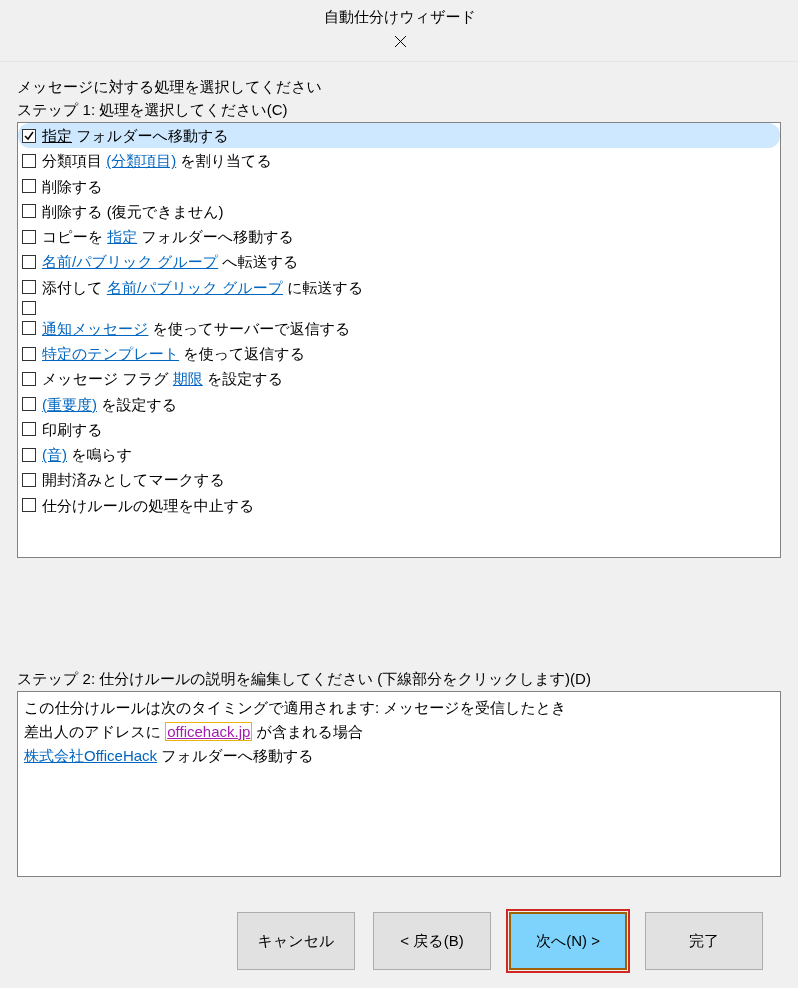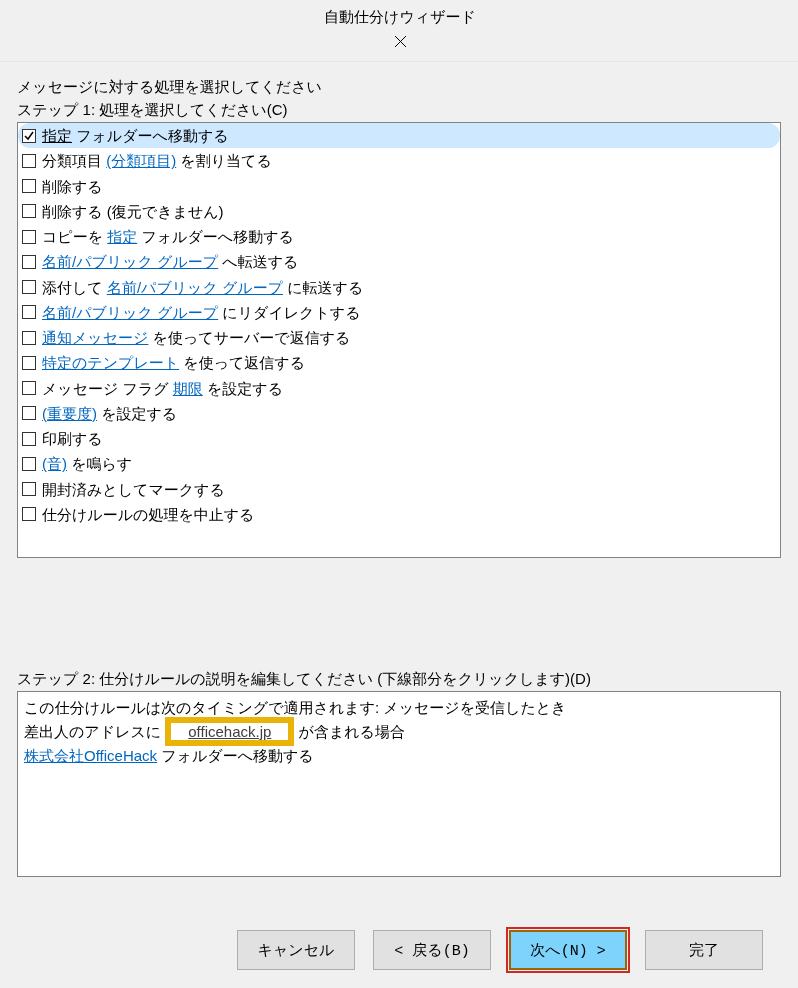--- a/index.html
+++ b/index.html
@@ -87,39 +87,39 @@
     .step2-label { margin-top: 112px; margin-bottom: 2px; }
     .descbox {
       border: 1px solid #828282;
       background: #fff;
       height: 186px;
       padding: 4px 6px;
       line-height: 1.6;
     }
     .descline { white-space: nowrap; }
     .boxed {
-      border: 6px solid #eab308;
-      padding: 0 17px;
-      color: #404040;
+      border: 1px solid #eab308;
+      padding: 0 1px;
+      color: #a21caf;
       text-decoration: underline;
     }
 
     .button-row {
       display: flex;
       justify-content: flex-end;
       gap: 18px;
       padding: 0 18px 18px 0;
       margin-top: auto;
     }
     .btn {
       width: 118px;
-      height: 40px;
+      height: 58px;
       border: 1px solid #adadad;
       background: #e1e1e1;
-      font-family: Liberation Mono, monospace;
+      font-family: Liberation Sans, sans-serif;
       font-size: 15px;
       display: inline-flex;
       align-items: center;
       justify-content: center;
       cursor: default;
     }
     .btn.primary {
       outline: 2px solid #d12824;
       outline-offset: 1px;
       border: 2px solid #a16207;
@@ -173,21 +173,20 @@
         <div class="action-row">
           <span class="cb"></span>
           <span class="row-text"><span class="lnk">名前/パブリック グループ</span><span> へ転送する</span></span>
         </div>
         <div class="action-row">
           <span class="cb"></span>
           <span class="row-text"><span>添付して </span><span class="lnk">名前/パブリック グループ</span><span> に転送する</span></span>
         </div>
         <div class="action-row">
           <span class="cb"></span>
-          <span class="row-text"><span class="lnk">名前/パブリック グループ</span><span> にリダイレクトする</span></span>
         </div>
         <div class="action-row">
           <span class="cb"></span>
           <span class="row-text"><span class="lnk">通知メッセージ</span><span> を使ってサーバーで返信する</span></span>
         </div>
         <div class="action-row">
           <span class="cb"></span>
           <span class="row-text"><span class="lnk">特定のテンプレート</span><span> を使って返信する</span></span>
         </div>
         <div class="action-row">

